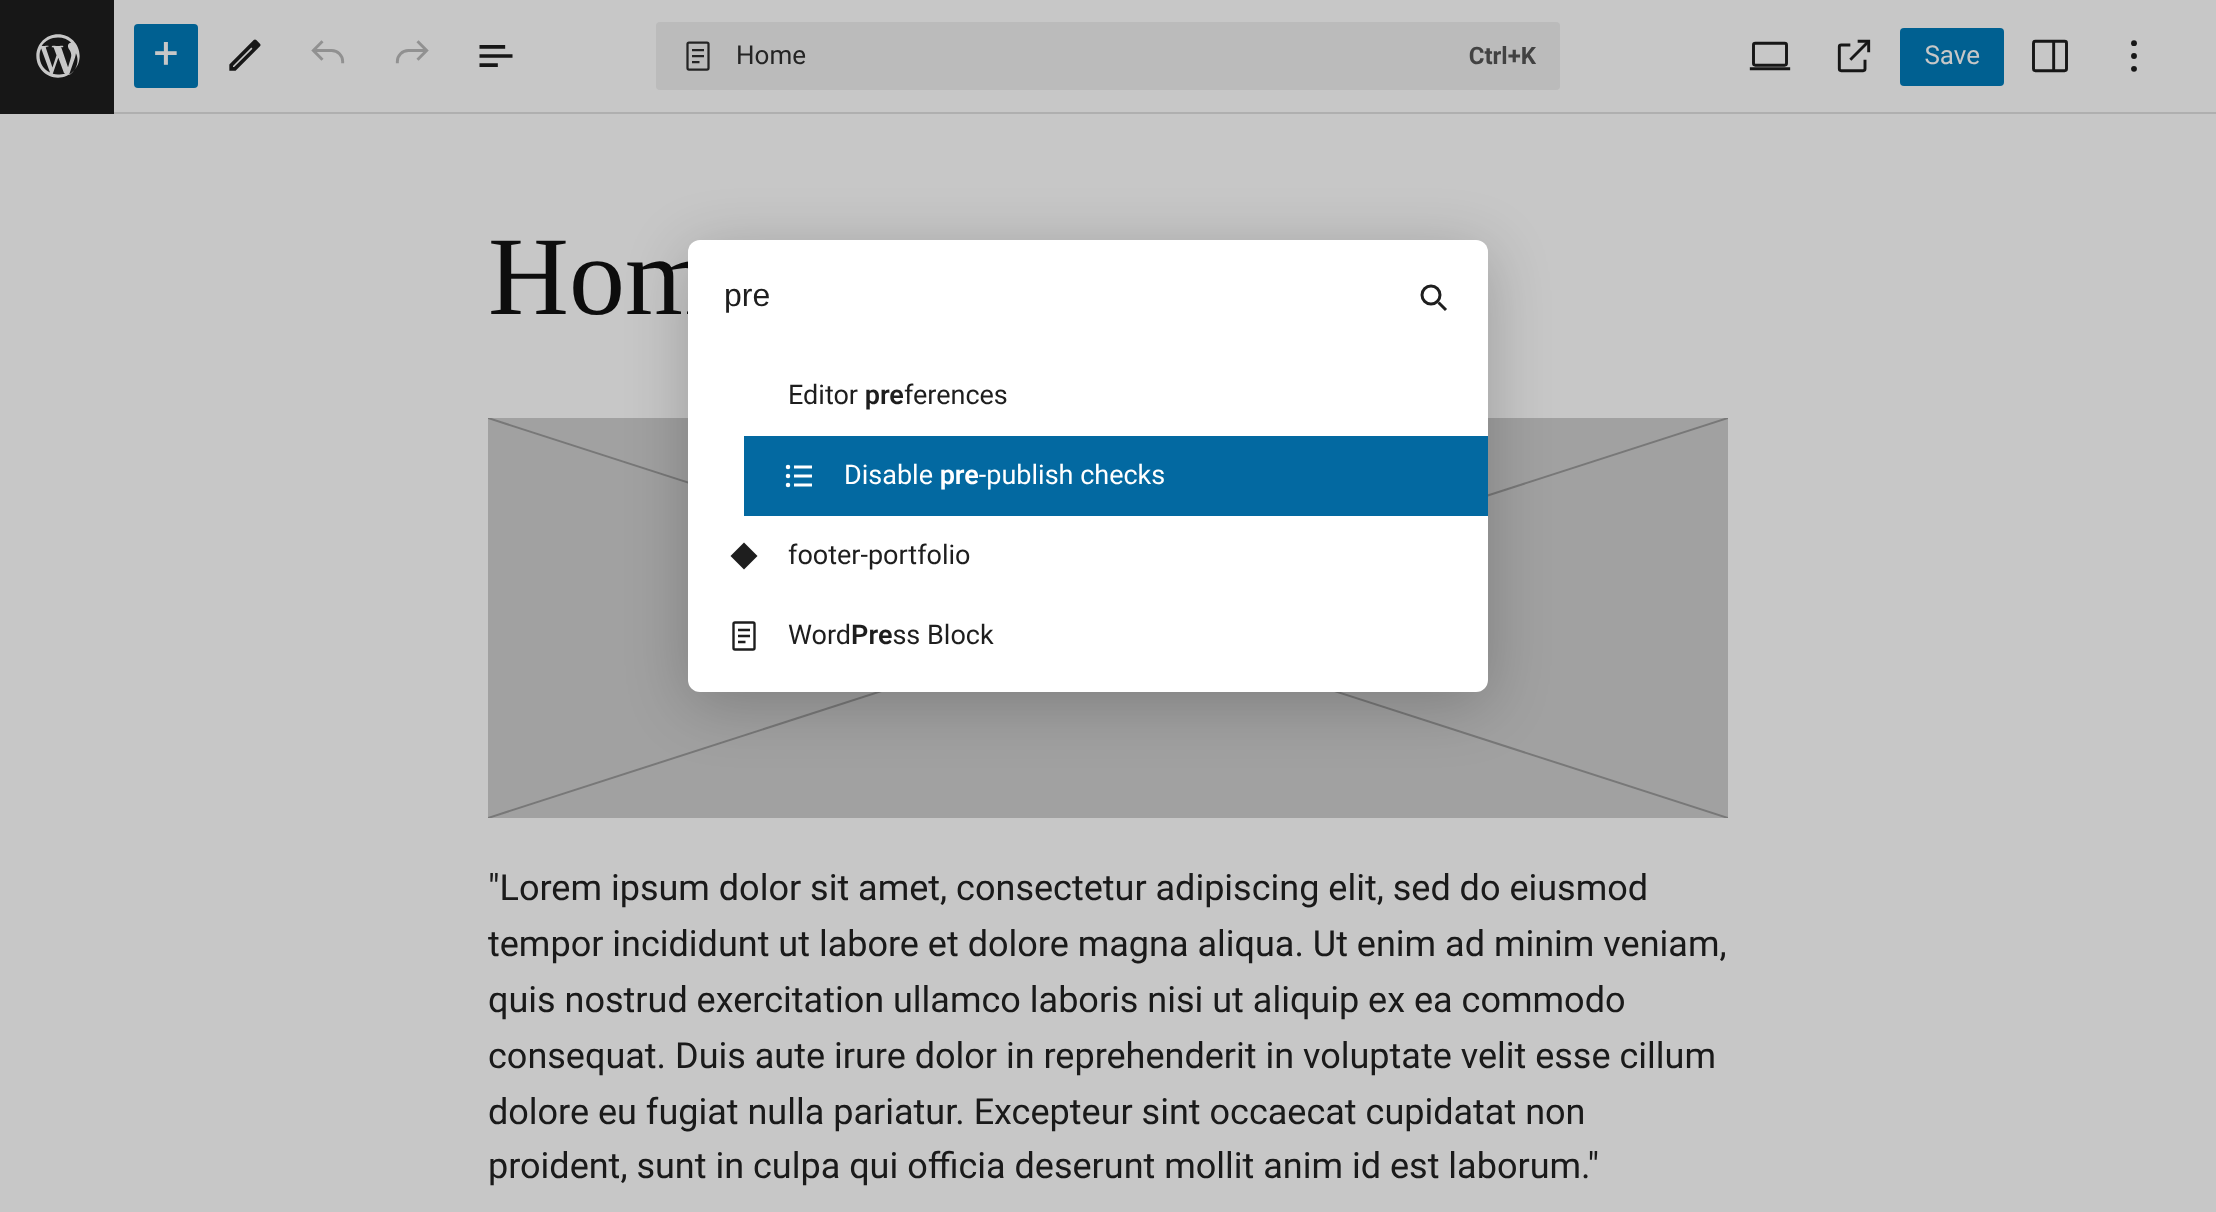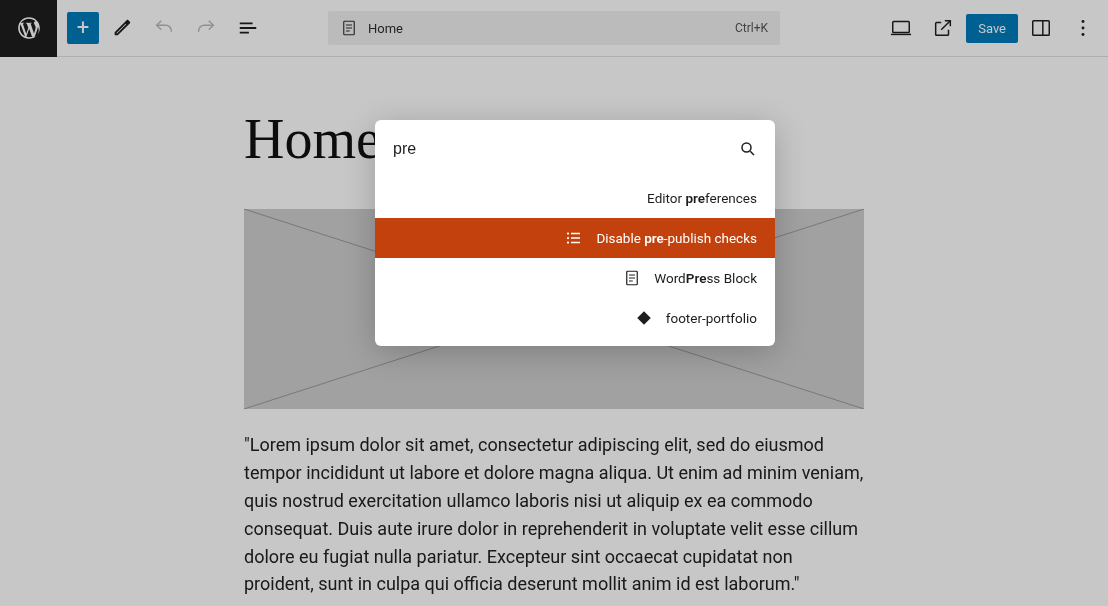--- a/index.html
+++ b/index.html
@@ -56,25 +56,25 @@
     height: 34px;
     background: #f0f0f0;
     border-radius: 2px;
     display: flex; align-items: center;
     padding: 0 12px;
     color: #2f2f2f;
   }
   .top-center .doc-icon { display: flex; align-items: center; margin-right: 6px; }
   .top-center .doc-name { flex: 0 0 auto; margin-left: 4px; font-size: 13px; }
   .top-center .spacer { flex: 1; }
-  .top-center .kbd { font-size: 12px; color: #555; }
+  .top-center .kbd { font-size: 12px; color: #555; font-weight: bold; }
   .tool-group-right {
     margin-left: auto;
     display: flex; align-items: center; gap: 4px;
-    padding-right: 6px;
+    padding-right: 22px;
   }
   .save-btn {
     background: #007cba;
     color: #fff;
     padding: 7px 12px;
     border-radius: 2px;
     font-size: 13px;
     cursor: pointer;
   }
   
@@ -111,21 +111,21 @@
   
   .overlay {
     position: absolute;
     inset: 0;
     background: rgba(0,0,0,0.22);
     z-index: 10;
   }
   .cmd-palette {
     position: absolute;
     width: 400px;
-    left: 375px;
+    left: 344px;
     top: 120px;
     background: #fff;
     border-radius: 6px;
     box-shadow: 0 6px 32px rgba(0,0,0,0.22);
     z-index: 20;
     overflow: hidden;
   }
   .cmd-input-row {
     display: flex; align-items: center;
     padding: 0 18px;
@@ -141,27 +141,27 @@
   .cmd-search-icon { color: #1e1e1e; display:flex; }
   .cmd-list { padding-bottom: 8px; }
   .cmd-item {
     display: flex; align-items: center;
     height: 40px;
     padding: 0 18px;
     gap: 12px;
     font-size: 13.5px;
     color: #1e1e1e;
     cursor: pointer;
-    justify-content: flex-end;
   }
   .cmd-item .ci-icon { width: 20px; display:flex; align-items:center; justify-content:center; }
   .cmd-item.no-icon .ci-icon { visibility: hidden; }
   .cmd-item.selected {
-    background: #c2410c;
+    background: #0369a1;
     color: #fff;
+    margin-left: 28px;
   }
   .cmd-item.selected b { color: #fff; }
   .cmd-item b { font-weight: 600; }
 </style>
 </head>
 <body>
 
 <div class="toolbar">
   <div class="wp-logo">
     <svg viewBox="0 0 24 24">
@@ -273,29 +273,29 @@
             <circle cx="4" cy="12" r="1.5"></circle>
             <rect x="8" y="11" width="12" height="2"></rect>
             <circle cx="4" cy="18" r="1.5"></circle>
             <rect x="8" y="17" width="12" height="2"></rect>
           </svg>
         </span>
         <span>Disable <b>pre</b>-publish checks</span>
       </div>
       <div class="cmd-item">
         <span class="ci-icon">
+          <svg width="18" height="18" viewBox="0 0 24 24" fill="#1e1e1e">
+            <path d="M12 3l9 9-9 9-9-9z"></path>
+          </svg>
+        </span>
+        <span>footer-portfolio</span>
+      </div>
+      <div class="cmd-item">
+        <span class="ci-icon">
           <svg width="18" height="18" viewBox="0 0 24 24" stroke="#1e1e1e" fill="none" stroke-width="1.6">
             <rect x="5" y="3" width="14" height="18" rx="1"></rect>
             <path d="M8 8h8M8 12h8M8 16h5"></path>
           </svg>
         </span>
         <span>Word<b>Pre</b>ss Block</span>
       </div>
-      <div class="cmd-item">
-        <span class="ci-icon">
-          <svg width="18" height="18" viewBox="0 0 24 24" fill="#1e1e1e">
-            <path d="M12 3l9 9-9 9-9-9z"></path>
-          </svg>
-        </span>
-        <span>footer-portfolio</span>
-      </div>
     </div>
 </div>
 
 </body></html>

